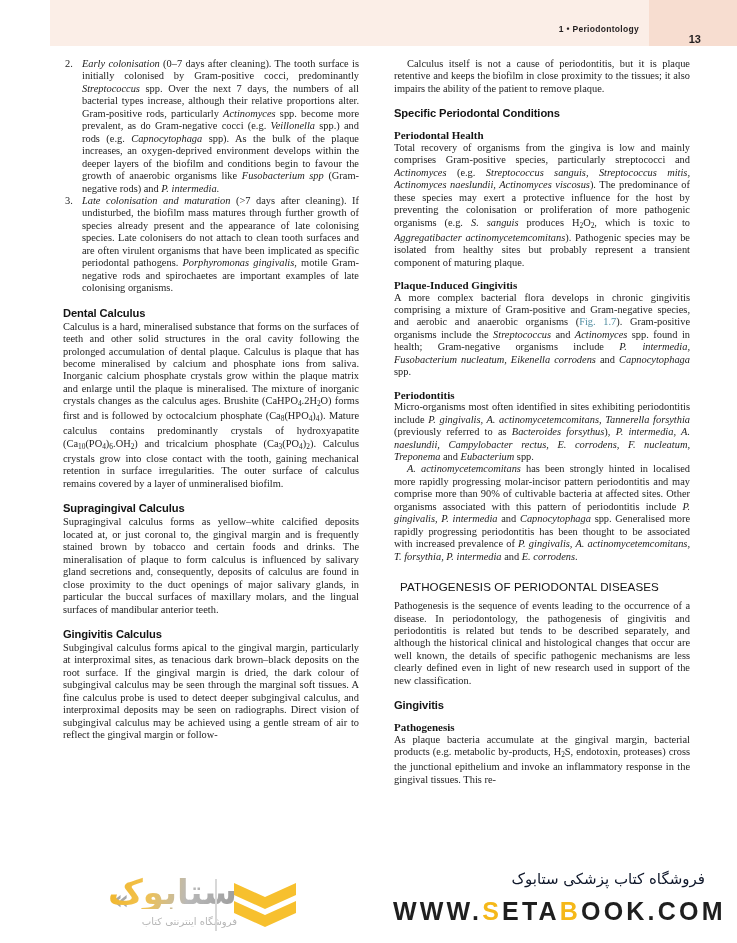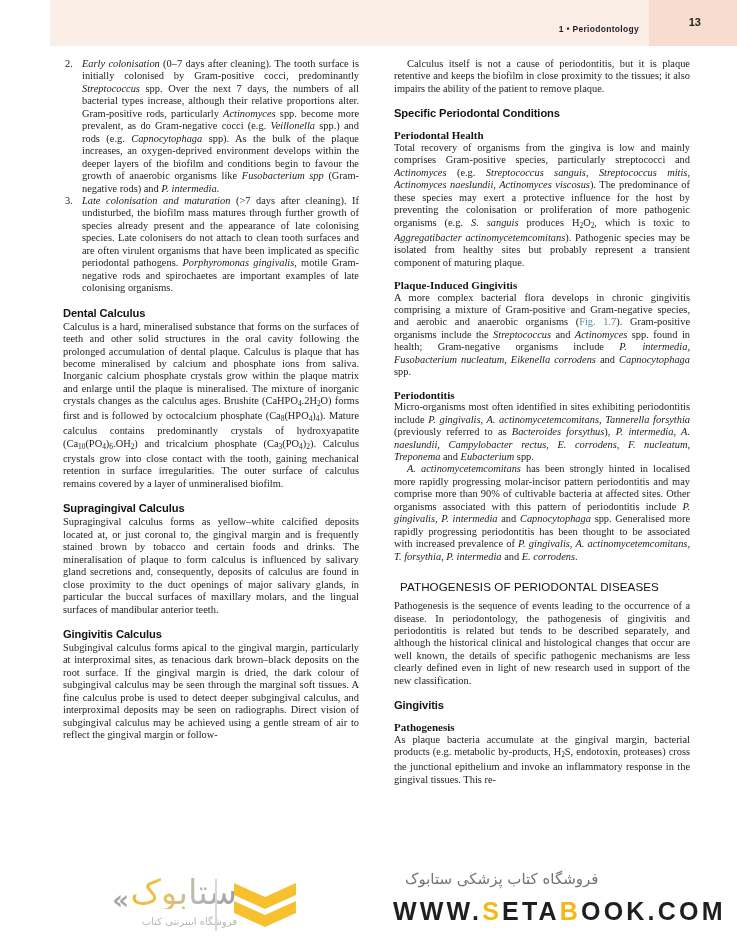--- a/index.html
+++ b/index.html
@@ -40,21 +40,21 @@
     font-family: "Liberation Sans", sans-serif;
     font-size: 8.5px;
     font-weight: bold;
     letter-spacing: 0.3px;
     color: #231f20;
     white-space: nowrap;
   }
   .header-pagenum {
     position: absolute;
     right: 36px;
-    top: 16px;
+    top: 33px;
     font-family: "Liberation Sans", sans-serif;
     font-size: 11px;
     font-weight: bold;
     color: #231f20;
     text-align: right;
   }
 
   
   .page-body {
     position: absolute;
@@ -150,21 +150,21 @@
     top: 8px;
     width: 250px;
     height: 66px;
   }
   .logo-script {
     position: absolute;
     right: 75px;
     top: 4px;
     font-family: "DejaVu Sans", sans-serif;
     font-size: 34px;
-    font-weight: normal;
+    font-weight: bold;
     direction: rtl;
     line-height: 1;
     background: linear-gradient(100deg, #f0b52a 0%, #f2c24f 30%, #b9b9b9 62%, #9d9d9d 100%);
     -webkit-background-clip: text;
     background-clip: text;
     color: transparent;
     white-space: nowrap;
   }
   .logo-chev {
     position: absolute;
@@ -200,25 +200,25 @@
     width: 62px;
     height: 48px;
   }
   .logo-mark svg { display: block; }
 
   .brand-fa {
     position: absolute;
     left: 405px;
     top: 7px;
     width: 300px;
-    text-align: left;
+    text-align: right;
     font-family: "DejaVu Sans", sans-serif;
     font-size: 15px;
     direction: rtl;
-    color: #737373;
+    color: #0f172a;
     white-space: nowrap;
   }
   .brand-url {
     position: absolute;
     left: 393px;
     top: 34px;
     width: 324px;
     font-family: "Liberation Sans", sans-serif;
     font-size: 25px;
     font-weight: bold;

